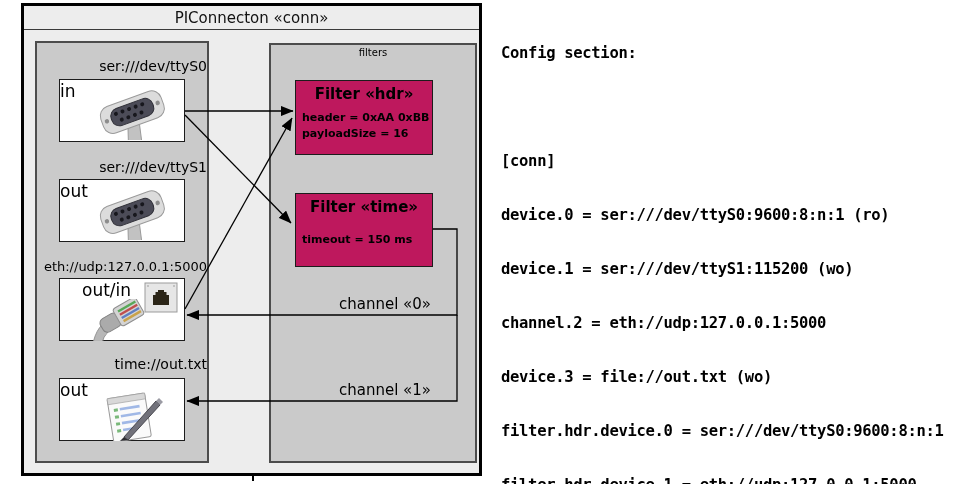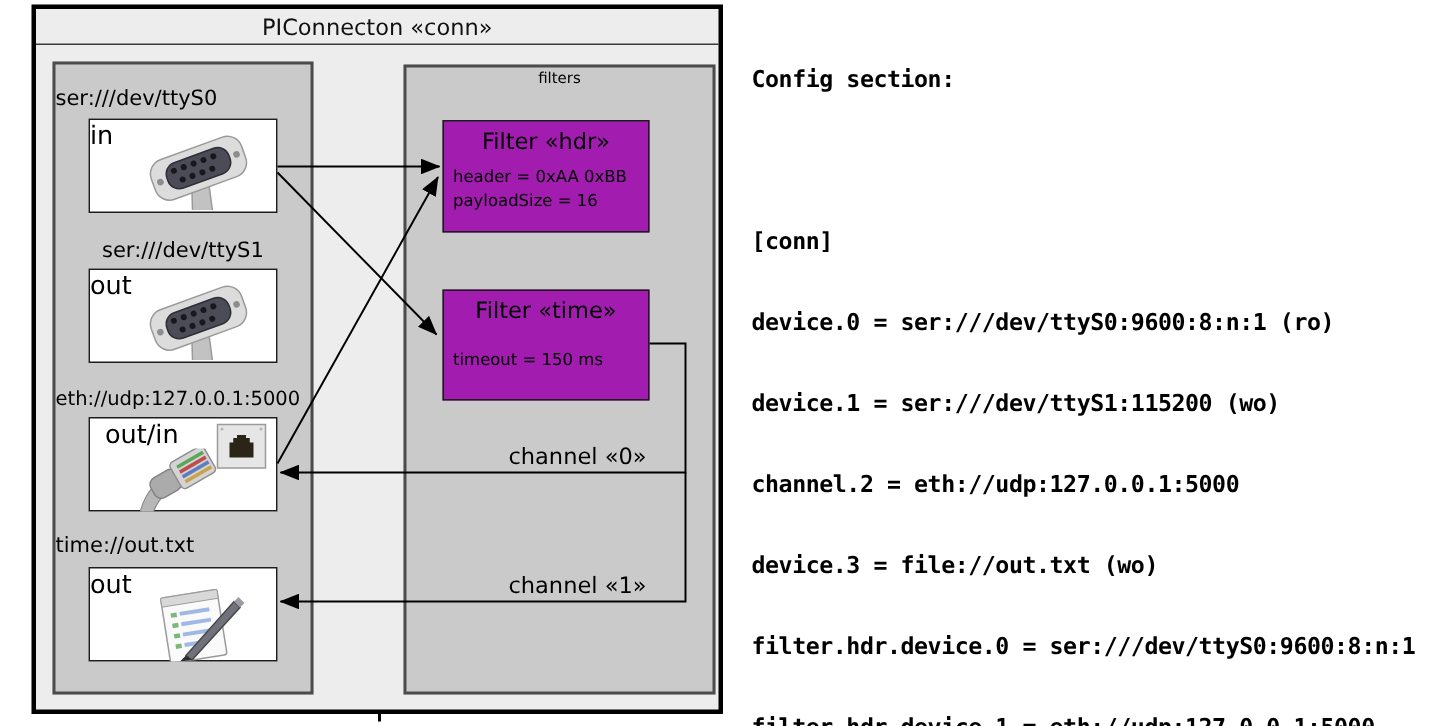--- a/index.html
+++ b/index.html
@@ -14,32 +14,32 @@
     font-size: 15px; color: #111; }
   .title-sep { position: absolute; left: 0; top: 23px; width: 100%; height: 0;
     border-top: 1px solid #3a3a3a; }
 
   .panel { position: absolute; background: #cacaca; border: 2px solid #4c4c4c; }
   .devices-panel { left: 11px; top: 35px; width: 174px; height: 422px; }
   .filters-panel { left: 245px; top: 37px; width: 208px; height: 420px; }
   .filters-title { position: absolute; left: 0; top: 2px; width: 100%; text-align: center;
     font-size: 10px; }
 
-  .dev-label { position: absolute; left: 0; width: 100%; text-align: left;
+  .dev-label { position: absolute; left: 0; width: 100%; text-align: right;
     font-size: 14px; white-space: nowrap; }
   .dev-label.small { font-size: 13px; }
   .dev-box { position: absolute; left: 22px; width: 126px; height: 63px;
     background: #ffffff; border: 1px solid #1c1c1c; }
   .dir-label { position: absolute; top: 1px; left: 0; width: 100%; text-align: left;
     padding-right: 30px; font-size: 17px; }
-  .dir-label.left { text-align: left; padding-left: 10px; padding-right: 0; }
+  .dir-label.left { text-align: left; padding-left: 22px; padding-right: 0; }
   .dev-icon { position: absolute; }
 
-  .filter-box { position: absolute; left: 24px; width: 138px; background: #a21caf;
-    border: 1px solid #1c1c1c; }
+  .filter-box { position: absolute; left: 24px; width: 138px; background: #be185d;
+    border: 1px solid #1c1c1c; font-weight: bold; }
   .filter-title { position: absolute; left: 0; top: 4px; width: 100%; text-align: center;
     font-size: 15px; }
   .filter-params { position: absolute; left: 6px; font-size: 11px; line-height: 16px;
     white-space: nowrap; }
 
   .channel-label { position: absolute; width: 135px; text-align: right; font-size: 15px;
     z-index: 5; }
   .wires { position: absolute; left: 0; top: 0; width: 480px; height: 484px; z-index: 6;
     pointer-events: none; }
   .page-tick { position: absolute; left: 236px; top: 474px; width: 2px; height: 7px;

